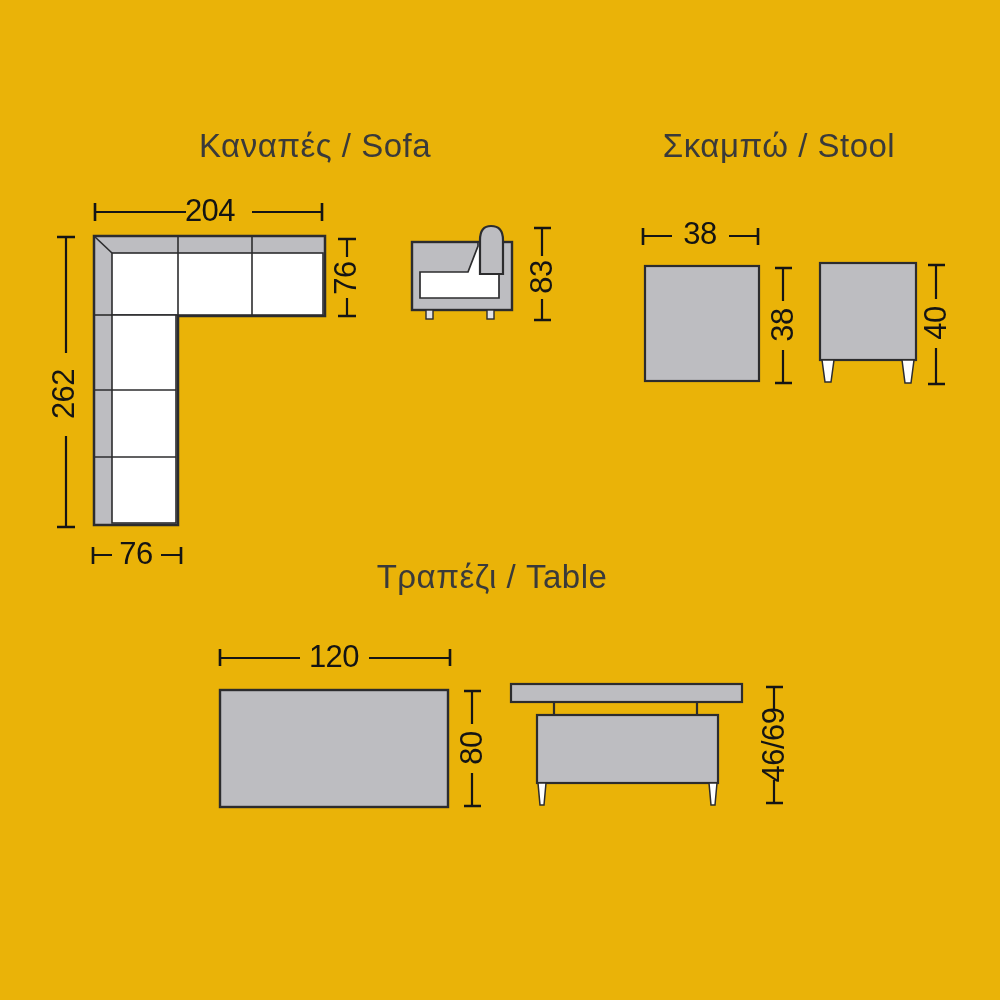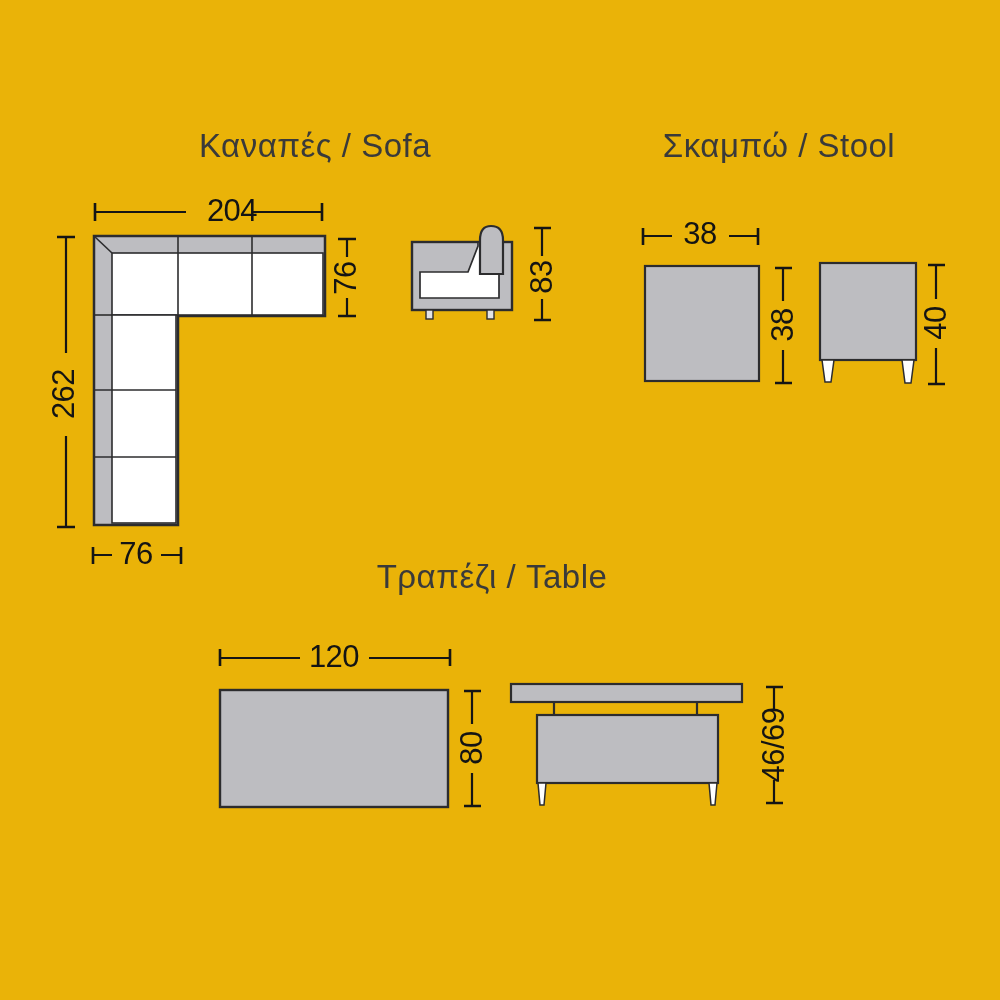--- a/index.html
+++ b/index.html
@@ -104,21 +104,21 @@
     <g stroke="#151515">
       <path d="M766 687 H783 M766 803 H783" stroke-width="2.6"></path>
       <path d="M774 687 V711 M774 780 V803" stroke-width="2.2"></path>
     </g>
   </svg>
 
   <div class="label title" style="left:315px;top:146px">Καναπές / Sofa</div>
   <div class="label title" style="left:492px;top:577px">Τραπέζι / Table</div>
   <div class="label title" style="left:779px;top:146px">Σκαμπώ / Stool</div>
 
-  <div class="label dim" style="left:232px;top:211px">204</div>
+  <div class="label dim" style="left:210px;top:211px">204</div>
   <div class="label dim vert" style="left:346px;top:278px">76</div>
   <div class="label dim vert" style="left:64px;top:394px">262</div>
   <div class="label dim" style="left:136px;top:554px">76</div>
   <div class="label dim vert" style="left:542px;top:277px">83</div>
 
   <div class="label dim" style="left:700px;top:234px">38</div>
   <div class="label dim vert" style="left:783px;top:325px">38</div>
   <div class="label dim vert" style="left:936px;top:323px">40</div>
 
   <div class="label dim" style="left:334px;top:657px">120</div>

